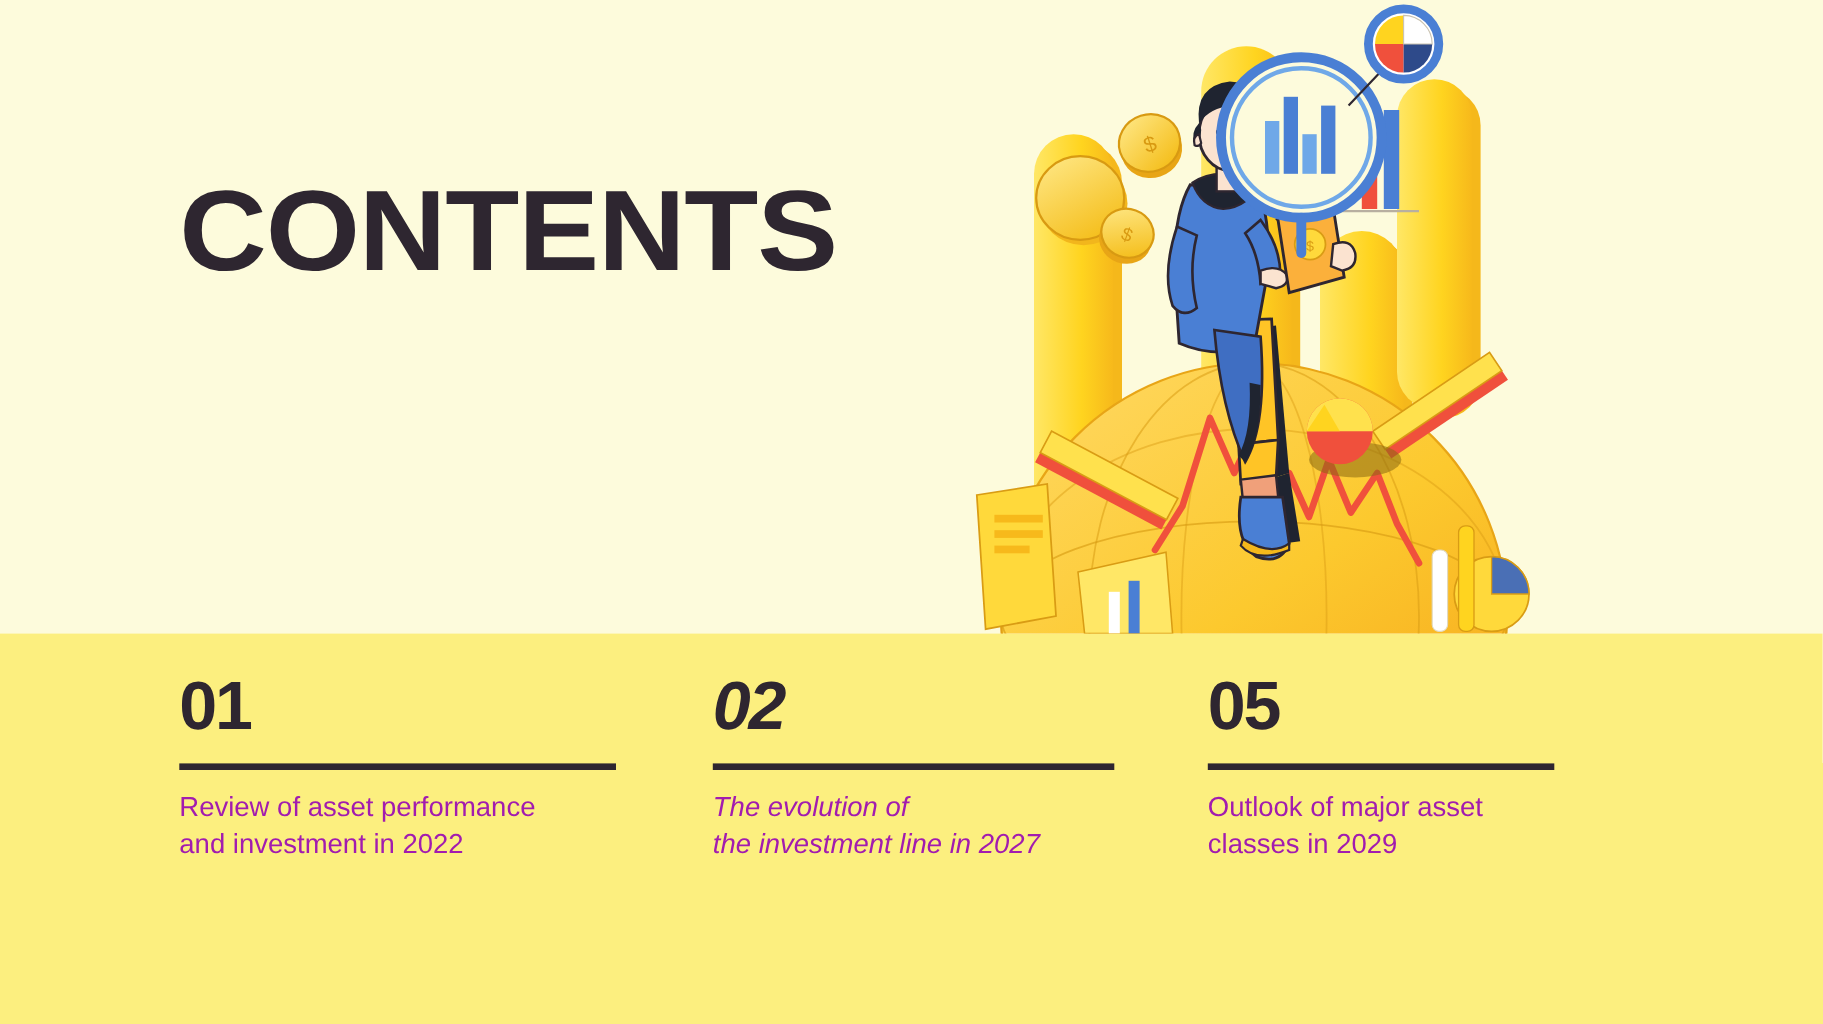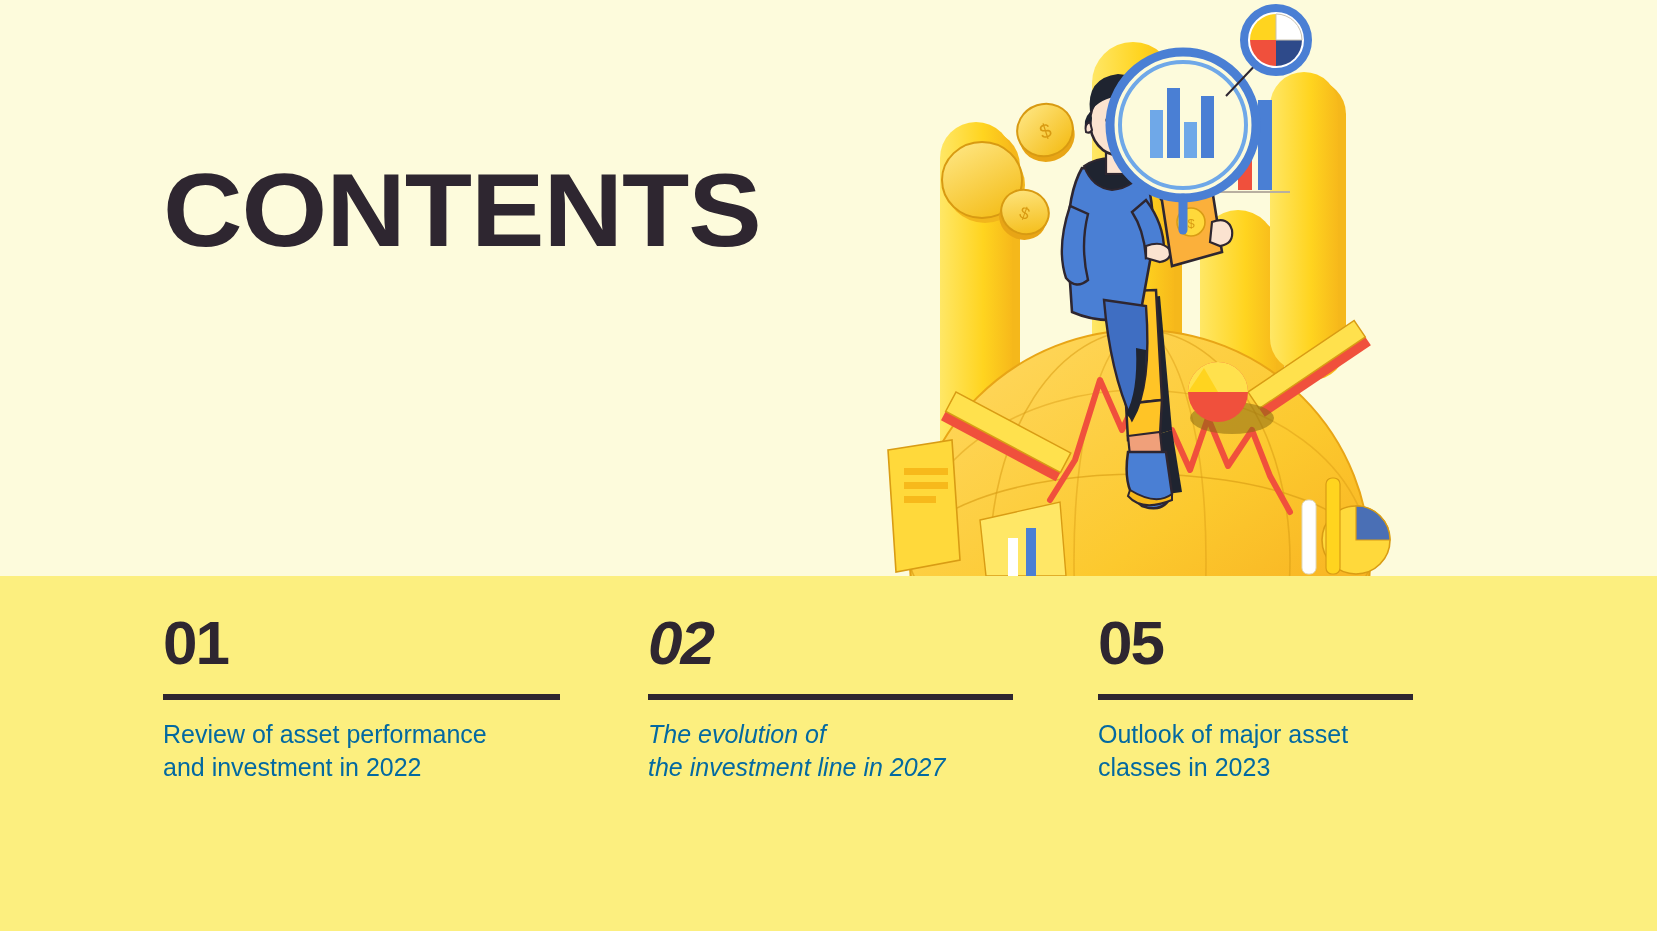--- a/index.html
+++ b/index.html
@@ -42,21 +42,21 @@
   }
   .item-rule {
     height:6px; background:#2E2630; margin-top:20px;
   }
   .item-0 .item-rule { width:397px; }
   .item-1 .item-rule { width:365px; }
   .item-2 .item-rule { width:315px; }
 
   .item-desc {
     margin-top:18px; font-size:25px; line-height:1.33;
-    color:#0369a1; white-space:pre-line;
+    color:#a21caf; white-space:pre-line;
     font-family:"Liberation Sans", sans-serif;
   }
 
   
   .illus { position:absolute; left:860px; top:0; width:600px; height:576px; }
   .illus svg { display:block; }
 </style>
 </head>
 <body>
 
@@ -258,17 +258,17 @@
       <div class="item-num">02</div>
       <div class="item-rule"></div>
       <div class="item-desc">The evolution of
 the investment line in 2027</div>
     </div>
 
     <div class="item item-2">
       <div class="item-num">05</div>
       <div class="item-rule"></div>
       <div class="item-desc">Outlook of major asset
-classes in 2023</div>
+classes in 2029</div>
     </div>
 
   </div>
 </div>
 
 </body></html>

